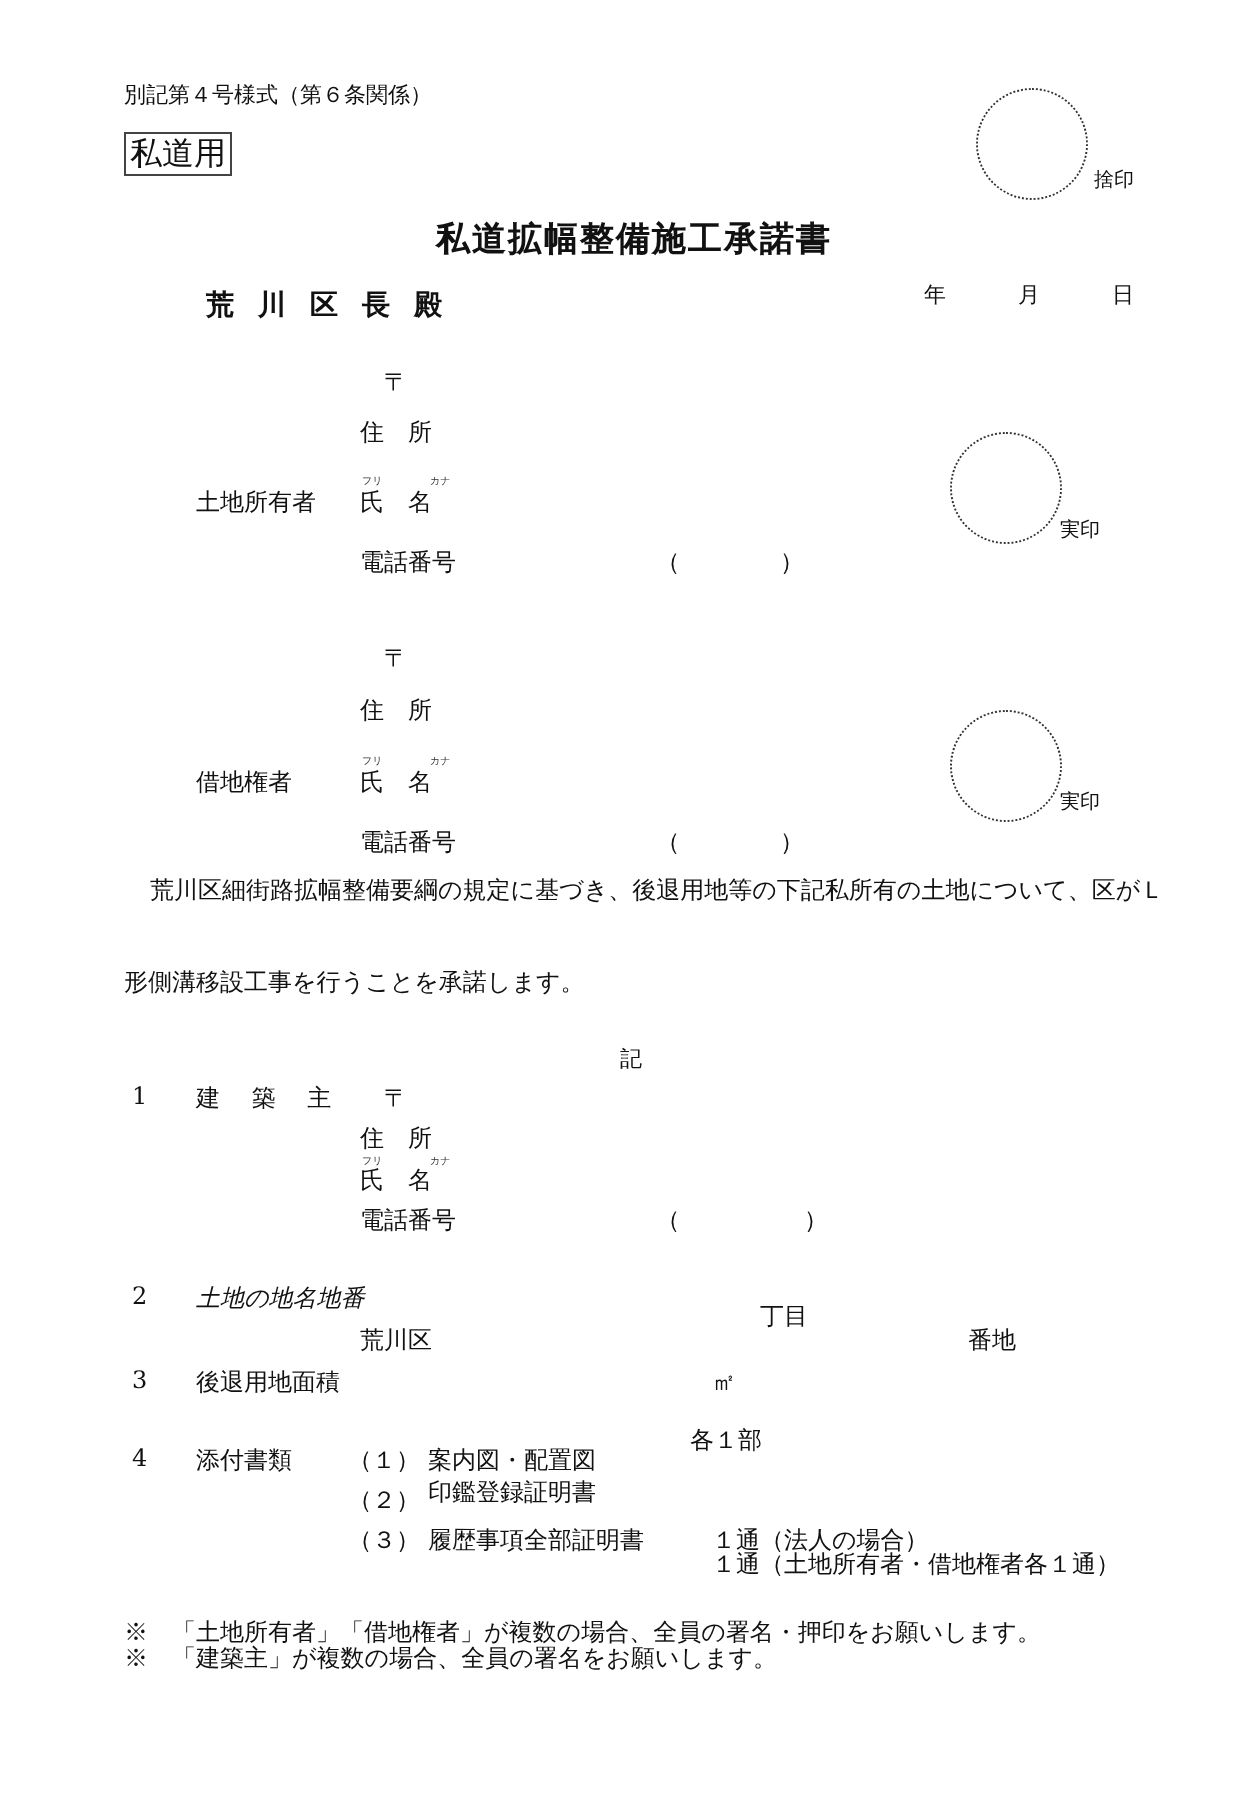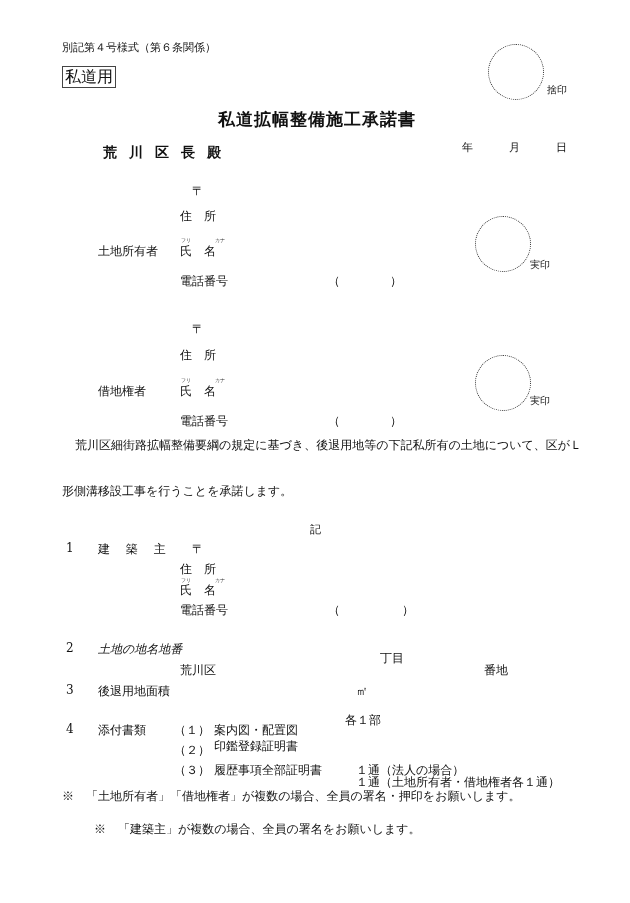--- a/index.html
+++ b/index.html
@@ -90,14 +90,14 @@
 <div class="abs f12" style="left:345px;top:712px;">各１部</div>
 
 <div class="abs f12" style="left:174px;top:742px;">（２）</div>
 <div class="abs f12" style="left:214px;top:738px;">印鑑登録証明書</div>
 <div class="abs f12" style="left:356px;top:742px;margin-top:32px;">１通（土地所有者・借地権者各１通）</div>
 
 <div class="abs f12" style="left:174px;top:762px;">（３）</div>
 <div class="abs f12" style="left:214px;top:762px;">履歴事項全部証明書</div>
 <div class="abs f12" style="left:356px;top:762px;">１通（法人の場合）</div>
 
-<div class="abs f12" style="left:62px;top:788px;text-align:right;">※　「土地所有者」「借地権者」が複数の場合、全員の署名・押印をお願いします。</div>
-<div class="abs f12" style="left:62px;top:821px;margin-left:32px;">※　「建築主」が複数の場合、全員の署名をお願いします。</div>
+<div class="abs f12" style="left:62px;top:808px;text-align:right;">※　「土地所有者」「借地権者」が複数の場合、全員の署名・押印をお願いします。</div>
+<div class="abs f12" style="left:62px;top:821px;">※　「建築主」が複数の場合、全員の署名をお願いします。</div>
 
 </body></html>

